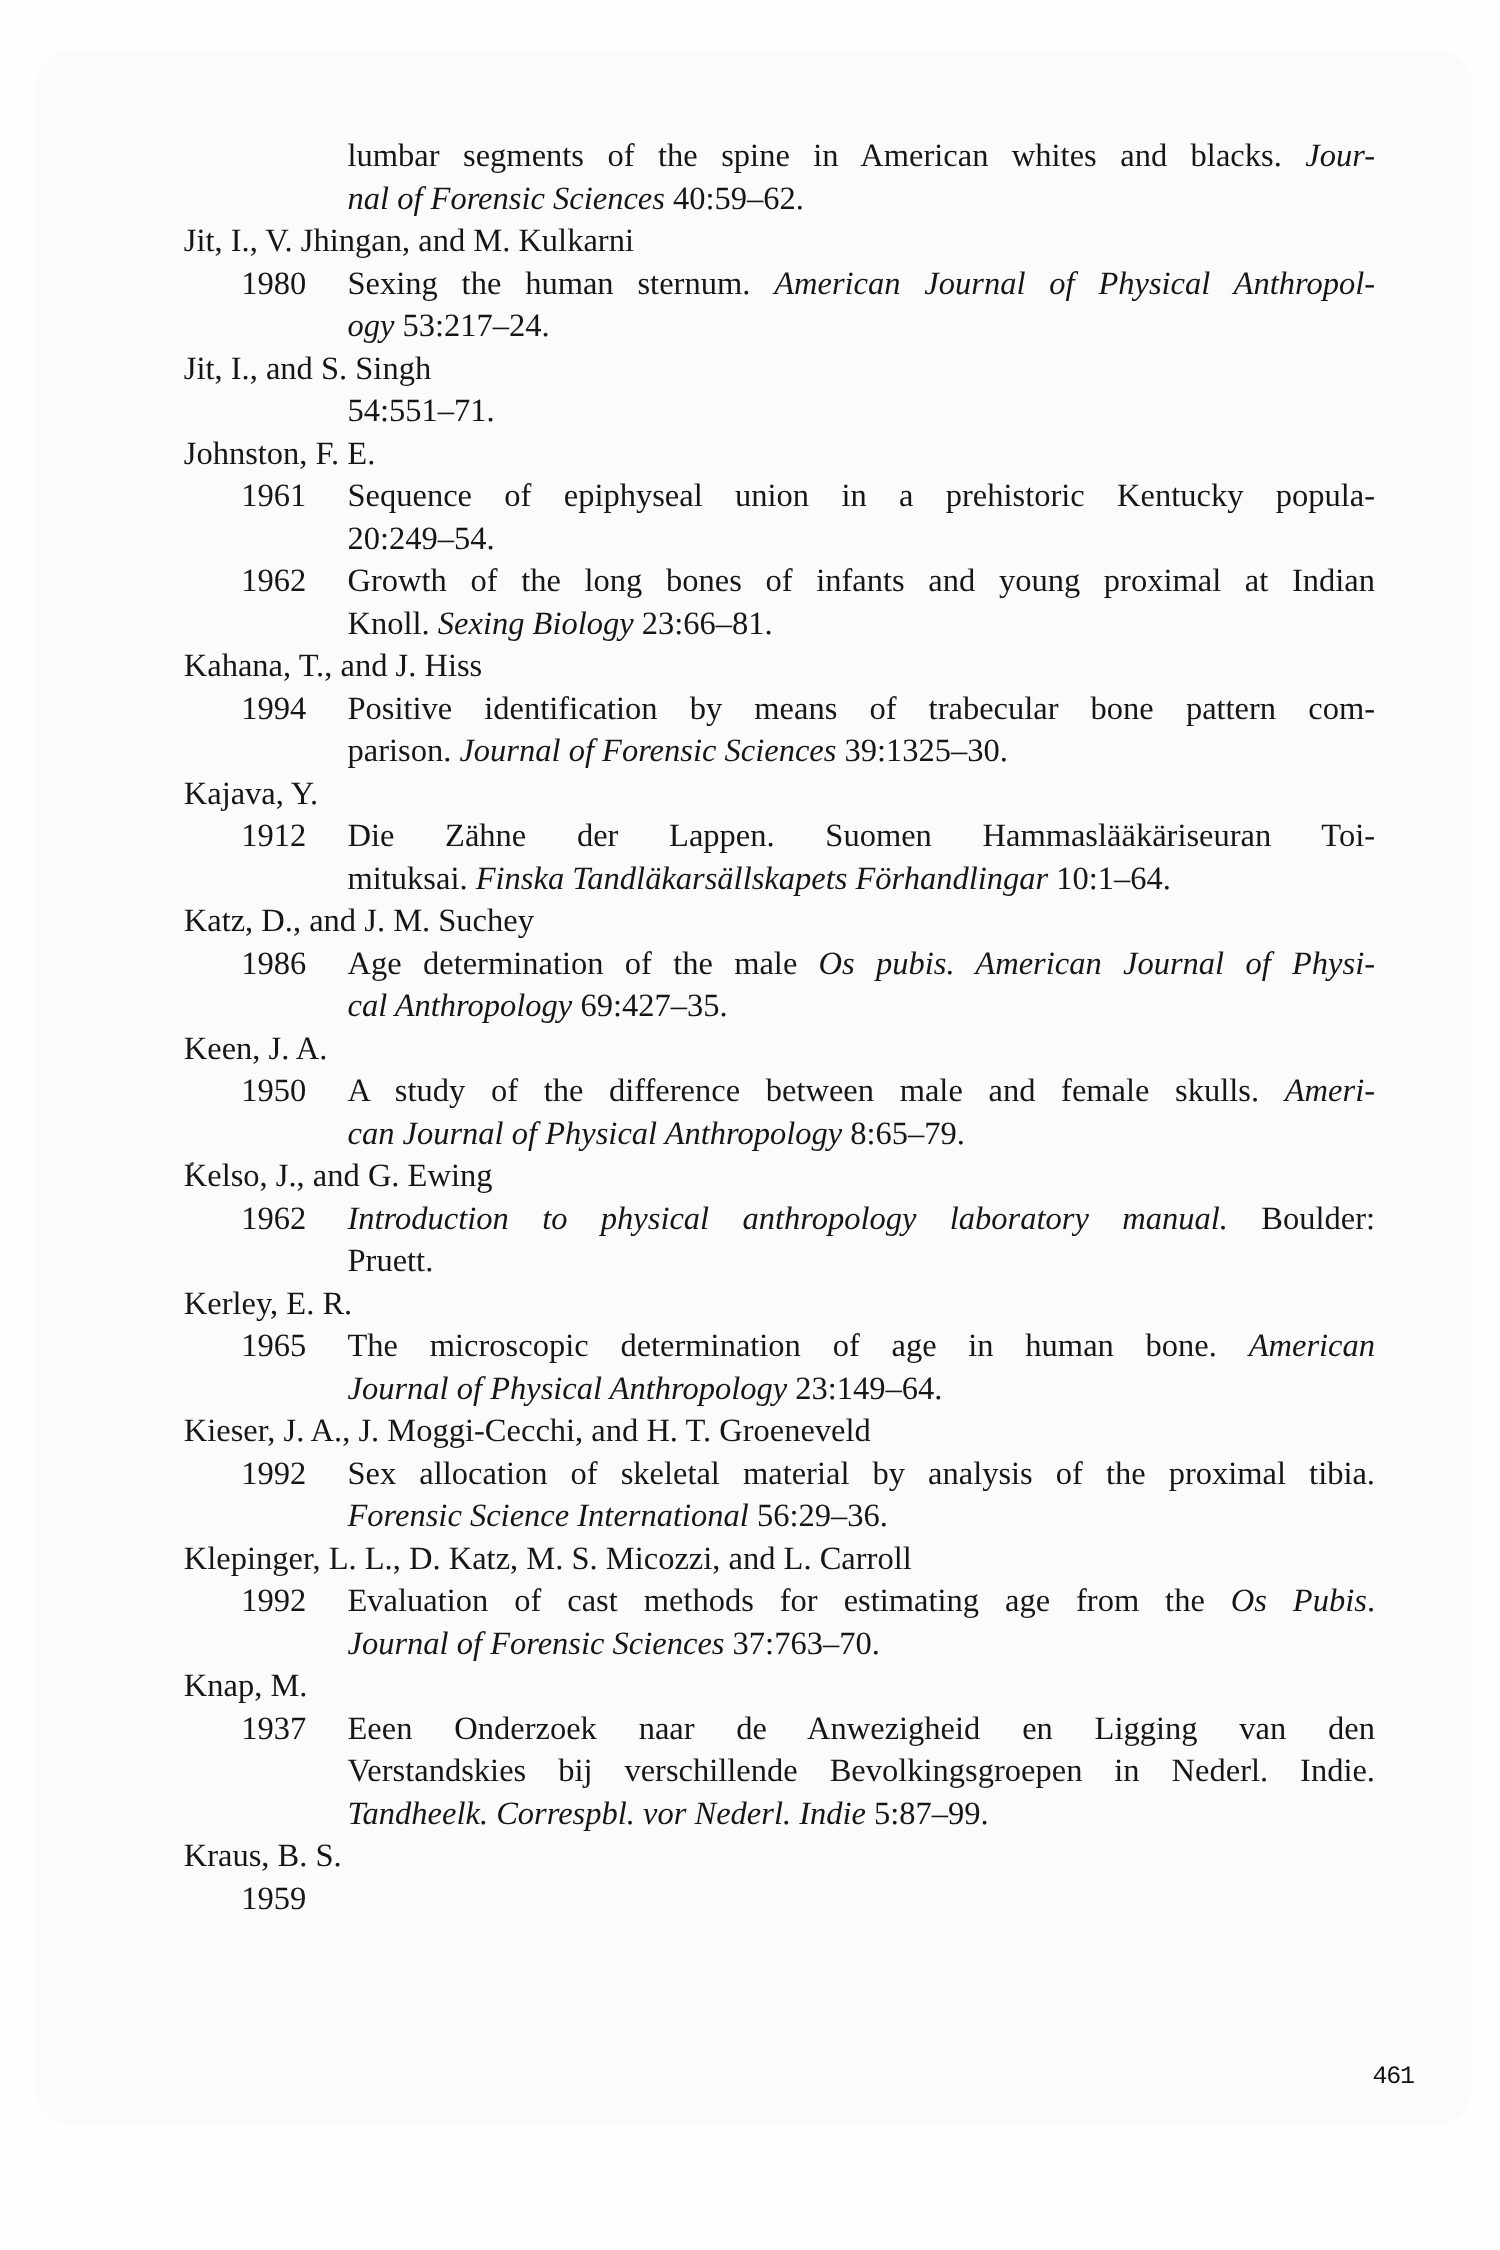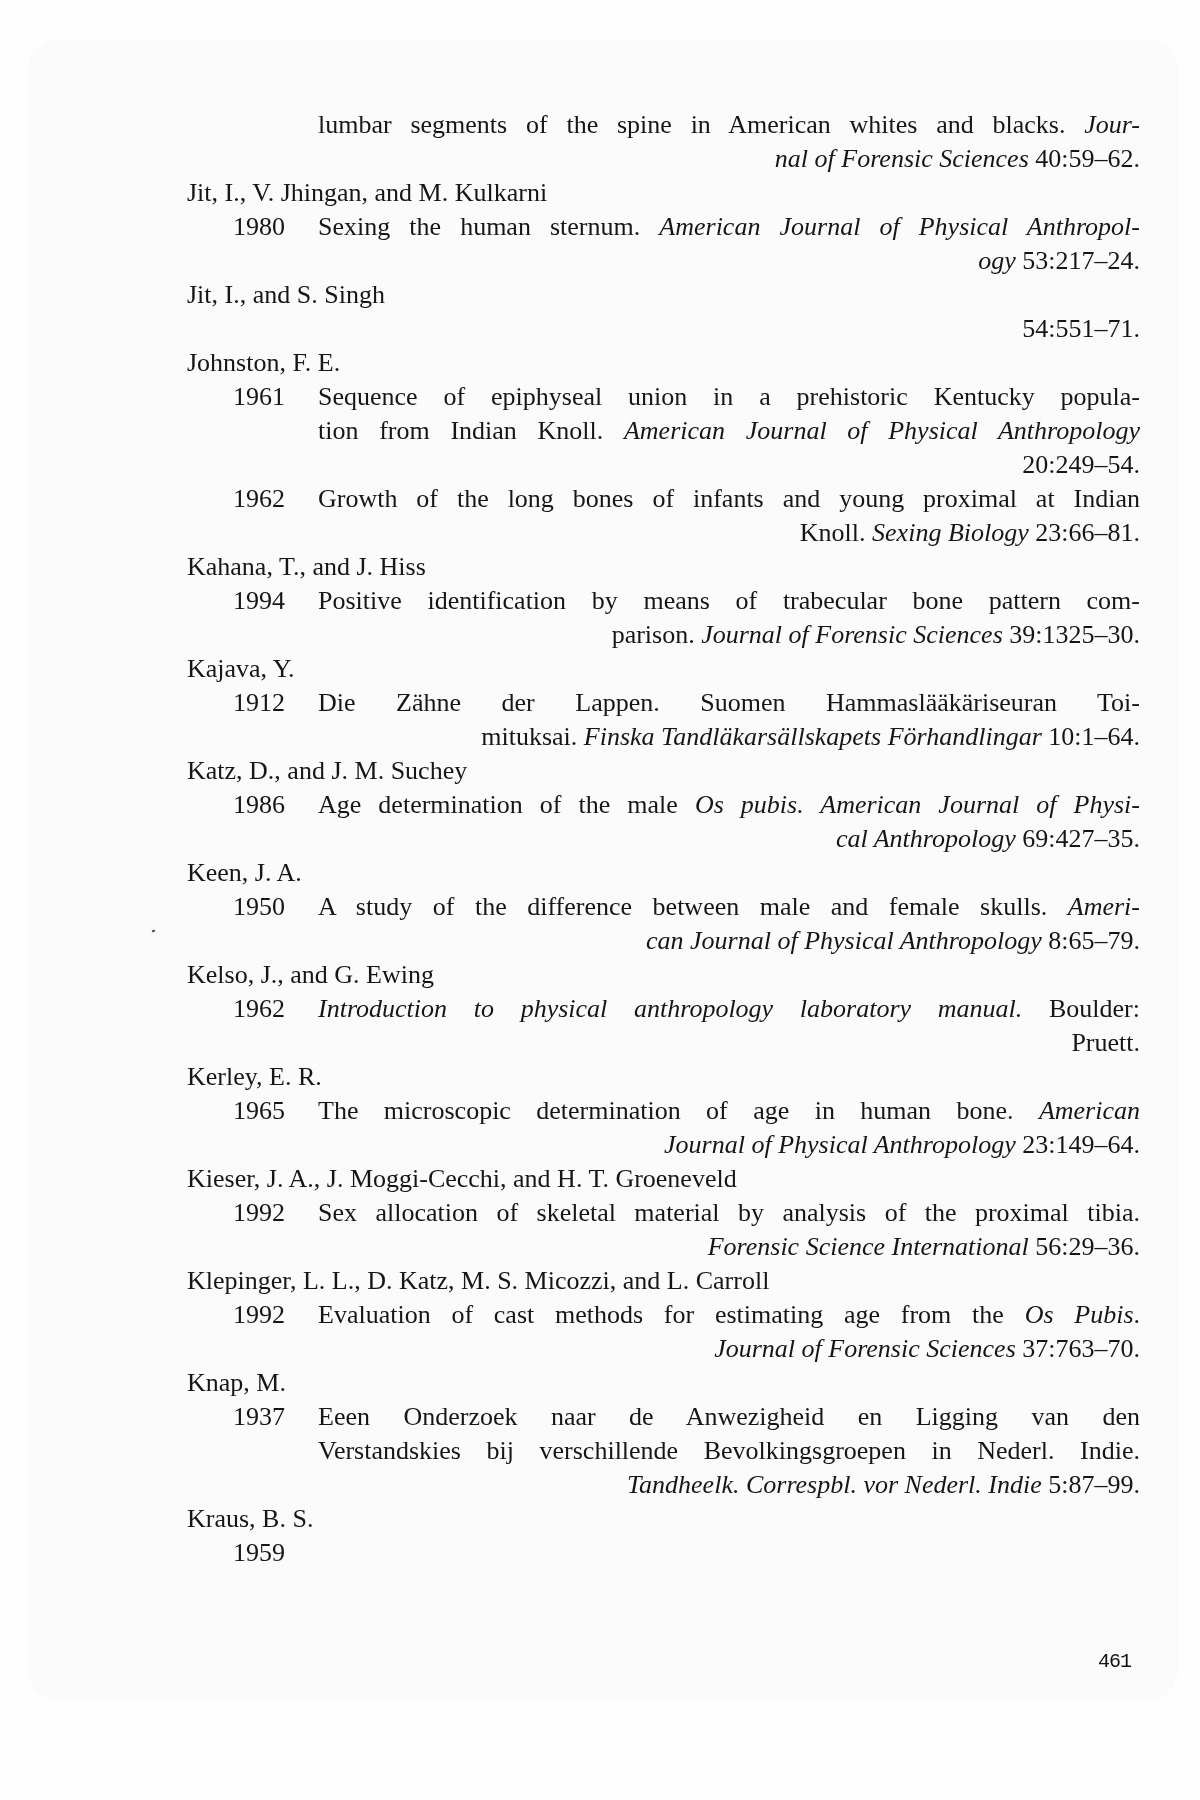--- a/index.html
+++ b/index.html
@@ -22,21 +22,20 @@
     width: 1150px;
     height: 1660px;
     background: #fbfbfb;
     border-radius: 30px;
   }
   .refs {
     position: absolute;
     left: 0;
     top: 108px; 
     width: 968px;
-    padding-left: 40px;
   }
   .line {
     position: relative;
     height: 34px;
     line-height: 34px;
     font-size: 26px;
     white-space: nowrap;
   }
   .author-line {
     padding-left: 147px;
@@ -53,21 +52,21 @@
     top: 0;
     width: 822px;
     white-space: normal;
     overflow: visible;
   }
   .body-text.just {
     text-align: justify;
     text-align-last: justify;
   }
   .body-text.last {
-    text-align: right;
+    text-align: left;
   }
   .it { font-style: italic; }
   .stray-mark {
     position: absolute;
     left: 152px;
     top: 930px;
     width: 3px;
     height: 2px;
     background: #444;
     transform: rotate(-25deg);
@@ -105,23 +104,20 @@
     <div class="line author-line"><span>Jit, I., and S. Singh</span></div>
     <div class="line">
       <div class="body-text last"><span>54:551–71.</span></div>
     </div>
     <div class="line author-line"><span>Johnston, F. E.</span></div>
     <div class="line">
       <span class="year">1961</span>
       <div class="body-text just"><span>Sequence of epiphyseal union in a prehistoric Kentucky popula-</span></div>
     </div>
     <div class="line">
-      <div class="body-text just"><span>tion from Indian Knoll. </span><span class="it">American Journal of Physical Anthropology</span></div>
-    </div>
-    <div class="line">
       <div class="body-text last"><span>20:249–54.</span></div>
     </div>
     <div class="line">
       <span class="year">1962</span>
       <div class="body-text just"><span>Growth of the long bones of infants and young proximal at Indian</span></div>
     </div>
     <div class="line">
       <div class="body-text last"><span>Knoll. </span><span class="it">Sexing Biology</span><span> 23:66–81.</span></div>
     </div>
     <div class="line author-line"><span>Kahana, T., and J. Hiss</span></div>

